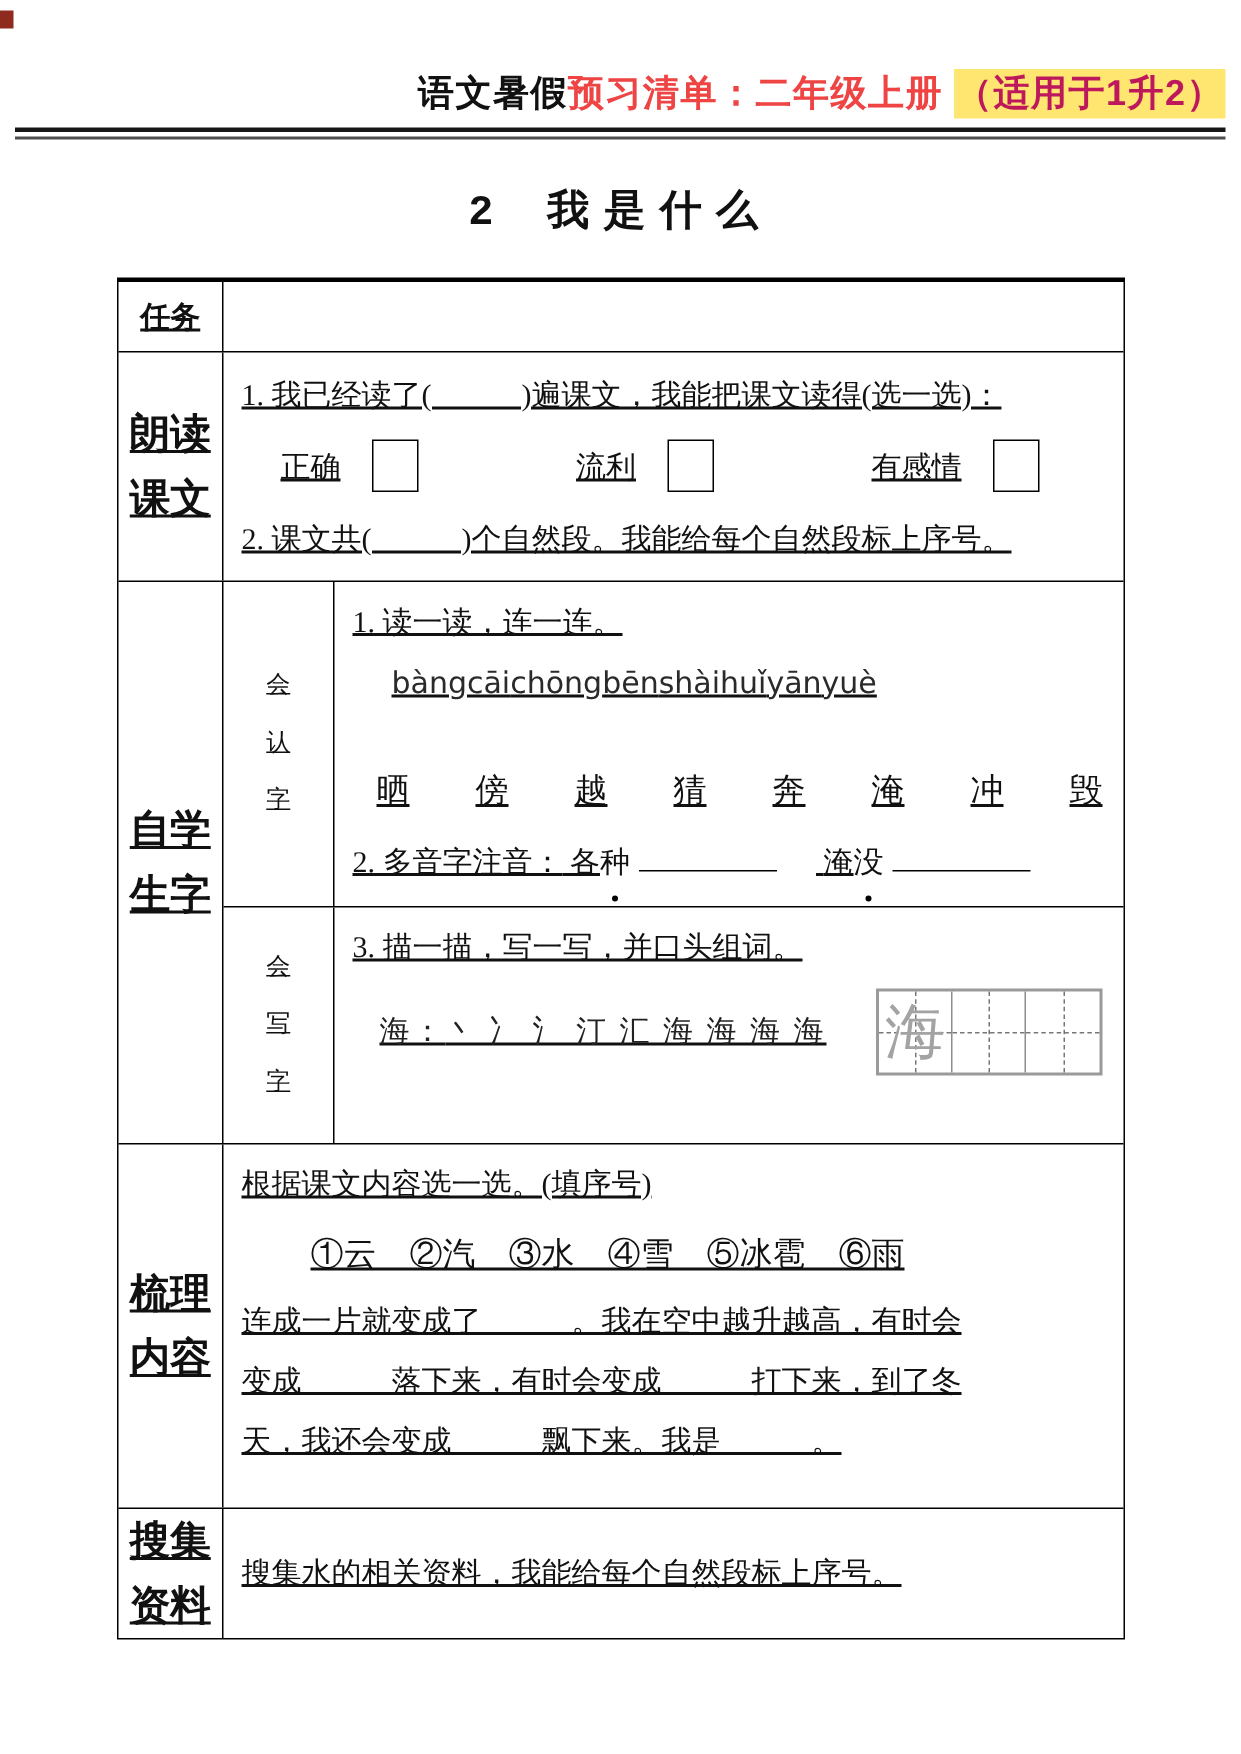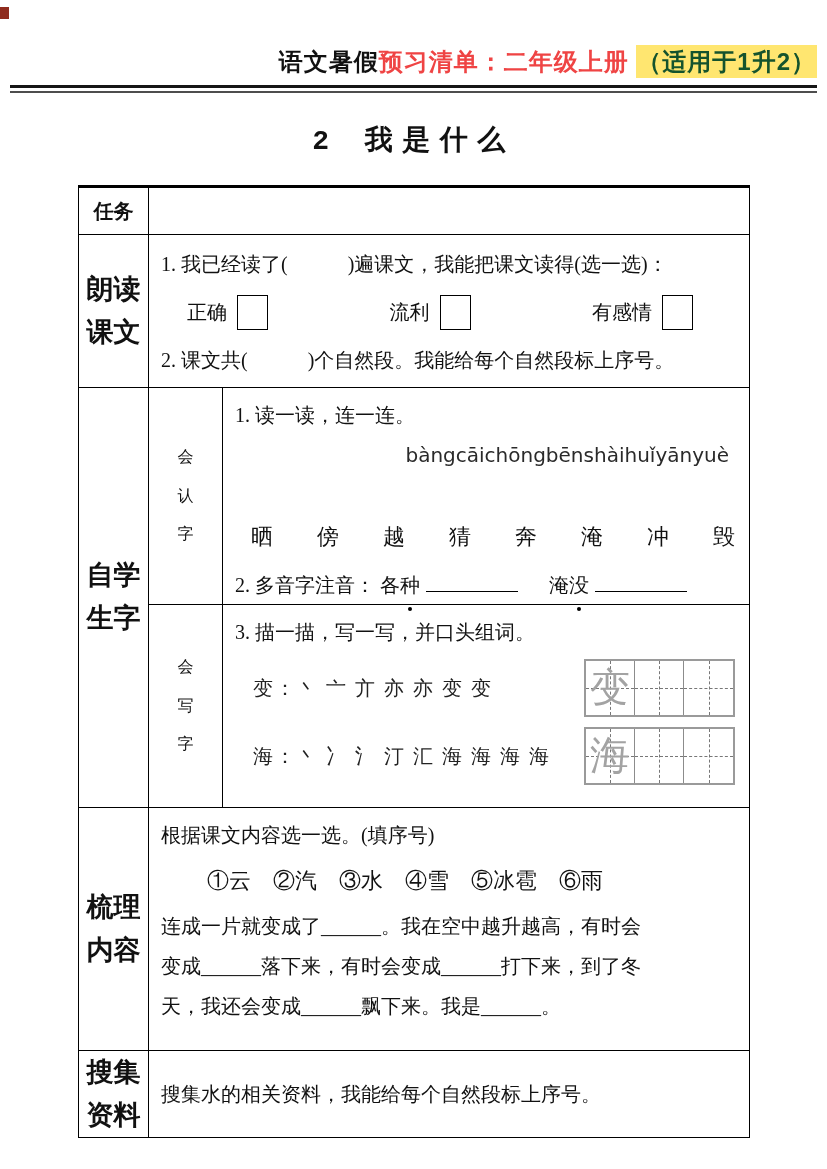--- a/index.html
+++ b/index.html
@@ -6,64 +6,64 @@
   html,body { width:827px; height:1169px; background:#ffffff; }
   body { position:relative; font-family:"Liberation Serif", serif; color:#111; overflow:hidden; }
 
   
   .corner-mark { position:absolute; left:0; top:7px; width:9px; height:12px; background:#8f2b1e; }
 
   
   .header { margin-top:46px; padding-right:10px; text-align:right;
             font-family:"Liberation Sans", sans-serif; font-weight:bold; font-size:24px; letter-spacing:1px; }
   .header .red { color:#ef4444; }
-  .header .hl  { color:#14532d; background:#ffe670; padding:3px 1px; }
+  .header .hl  { color:#be185d; background:#ffe670; padding:3px 1px; }
   .double-rule { margin:7px 10px 0 10px; height:8px;
                  border-top:3px solid #161616; border-bottom:2px solid #4d4d4d; }
 
   
   .doc-title { margin-top:28px; text-align:center; font-weight:bold; font-size:28px;
                letter-spacing:0.34em; font-family:Liberation Mono, monospace; }
 
   
-  .sheet { margin:26px 0 0 78px; width:672px; border:1.8px solid #000; border-top:3.2px solid #000; }
+  .sheet { margin:26px 0 0 78px; width:672px; border:1.8px solid #000; border-top:3.2px solid #000;text-decoration:underline; }
   .t-row { display:flex; border-top:1.8px solid #000; align-items:stretch; }
   .t-row:first-child { border-top:none; }
 
   .cell-label { flex:0 0 70px; border-right:1.8px solid #000; display:flex; align-items:center; justify-content:center;
                 font-family:"Liberation Sans", sans-serif; font-weight:bold; font-size:27px; }
   .label-stack { width:2.35em; word-break:break-all; text-align:center; line-height:1.6; }
   .cell-content { flex:1; min-width:0; font-size:20px; line-height:1.9; }
 
   .hdr-row { min-height:46px; }
   .hdr-row .cell-label, .hdr-row .hdr-content { font-size:20px; font-weight:bold;
       display:flex; align-items:center; justify-content:center; font-family:"Liberation Sans", sans-serif; }
   .hdr-content { flex:1; }
 
   
   .row-reading { min-height:145px; }
   .row-reading .cell-content { padding:10px 8px 8px 12px; }
   .options-row { display:flex; justify-content:space-between; align-items:center; padding:4px 48px 4px 26px; margin:6px 0; }
-  .option { display:flex; align-items:center; gap:10px; }
+  .option { display:flex; gap:21px; }
   .checkbox { display:inline-block; width:31px; height:35px; border:1.7px solid #000; background:#fff; }
 
   
   .row-self { min-height:375px; }
   .sub-rows { flex:1; display:flex; flex-direction:column; min-width:0; }
   .sub-row { display:flex; flex:1; align-items:stretch; }
   .sub-row + .sub-row { border-top:1.8px solid #000; }
   .cell-sublabel { flex:0 0 74px; border-right:1.8px solid #000; display:flex; align-items:center; justify-content:center;
                    font-size:16px; line-height:2.4; }
   .sublabel-stack { width:1.2em; word-break:break-all; text-align:center; }
   .sub-recognize { min-height:216px; }
   .sub-write { min-height:158px; }
   .sub-row .cell-content { padding:8px 8px 6px 12px; }
 
-  .pinyin-row { display:flex; justify-content:flex-end; padding:2px 12px 0 26px;
-                font-family:"DejaVu Sans", sans-serif; font-size:20px; color:#2a2a2a; margin-bottom:42px; }
+  .pinyin-row { display:flex; justify-content:flex-start; padding:2px 12px 0 26px;
+                font-family:"DejaVu Sans", sans-serif; font-size:20px; color:#2a2a2a; margin-bottom:32px; }
   .hanzi-row { display:flex; justify-content:space-between; padding:0 6px 0 16px; font-size:22px; margin-bottom:8px; }
 
   .dot-under { position:relative; display:inline-block; }
   .dot-under::after { content:""; position:absolute; left:50%; bottom:-7px; width:4px; height:4px;
                       border-radius:50%; background:#000; transform:translateX(-50%); }
   .u-blank { display:inline-block; width:92px; height:20px; border-bottom:1.6px solid #000; vertical-align:baseline; }
   .poly-word { margin-right:6px; }
   .poly-gap { display:inline-block; width:26px; }
 
   .stroke-line { display:flex; align-items:center; margin:8px 0 10px 0; padding:0 6px 0 18px; }
@@ -170,30 +170,20 @@
         </div>
       </div>
 
       <div class="sub-row sub-write">
         <div class="cell-sublabel">
           <span class="sublabel-stack">会写字</span>
         </div>
         <div class="cell-content">
           <div>3. 描一描，写一写，并口头组词。</div>
 
-          <div class="stroke-line">
-            <span class="stroke-text"><span>变：</span><span>丶 亠 亣 亦 亦 变 变</span></span>
-            <span class="tian-grid">
-              <span class="tian-cell">
-                <span class="tian-char">变</span>
-              </span>
-              <span class="tian-cell"></span>
-              <span class="tian-cell"></span>
-            </span>
-          </div>
 
           <div class="stroke-line">
             <span class="stroke-text"><span>海：</span><span>丶 冫 氵 汀 汇 海 海 海 海</span></span>
             <span class="tian-grid">
               <span class="tian-cell">
                 <span class="tian-char">海</span>
               </span>
               <span class="tian-cell"></span>
               <span class="tian-cell"></span>
             </span>

